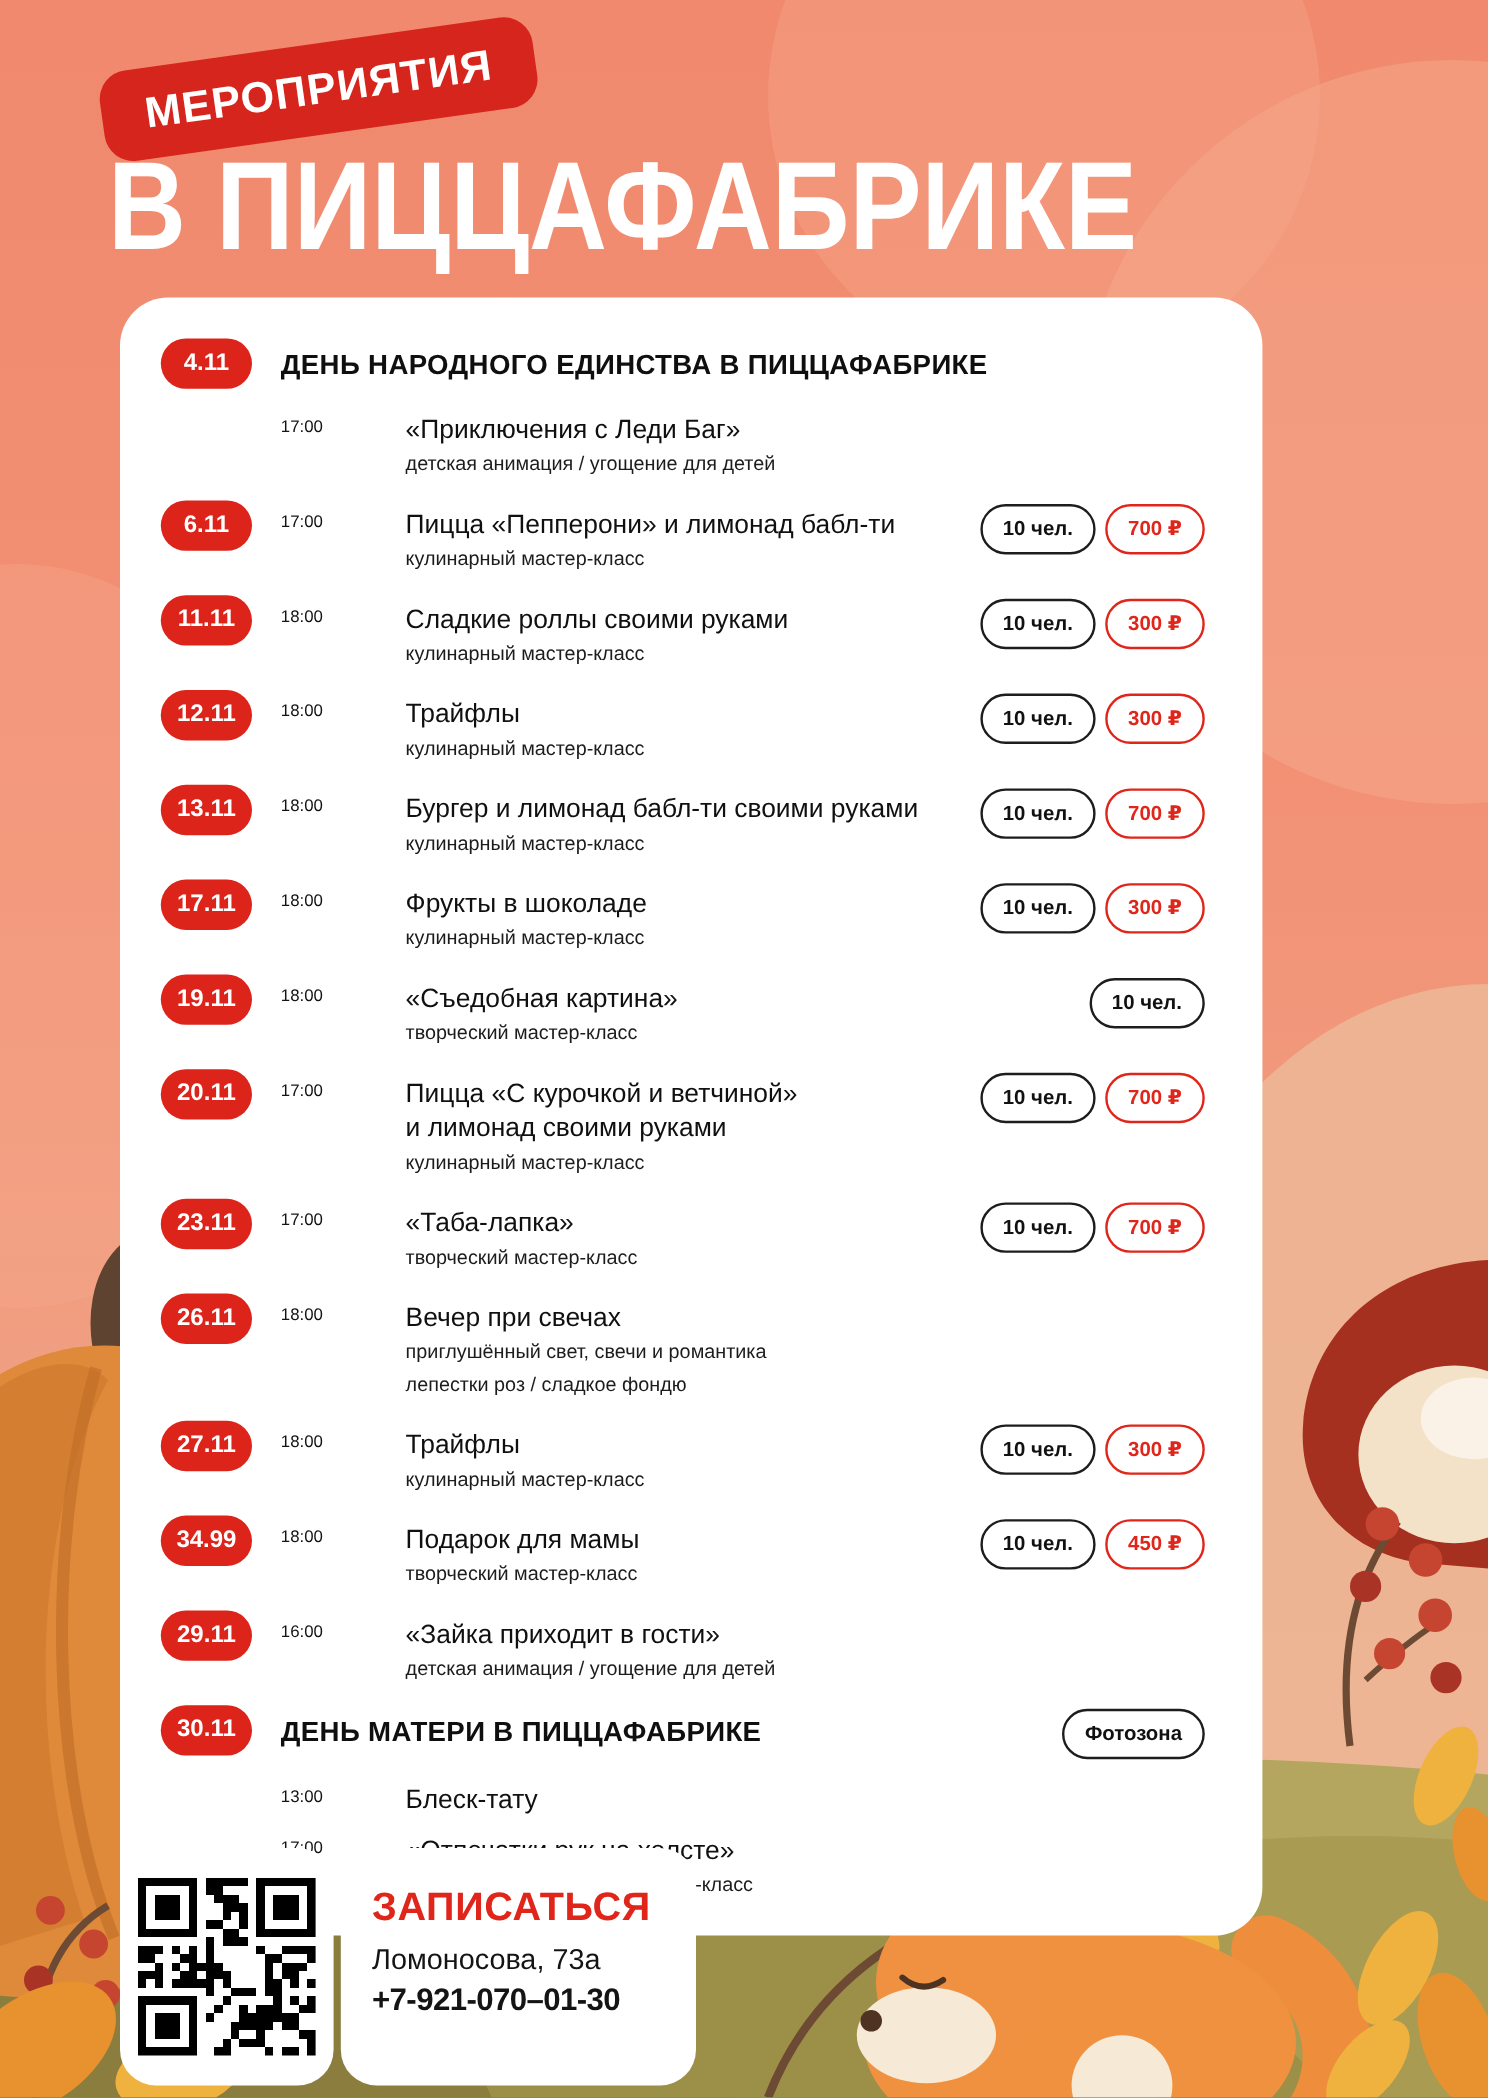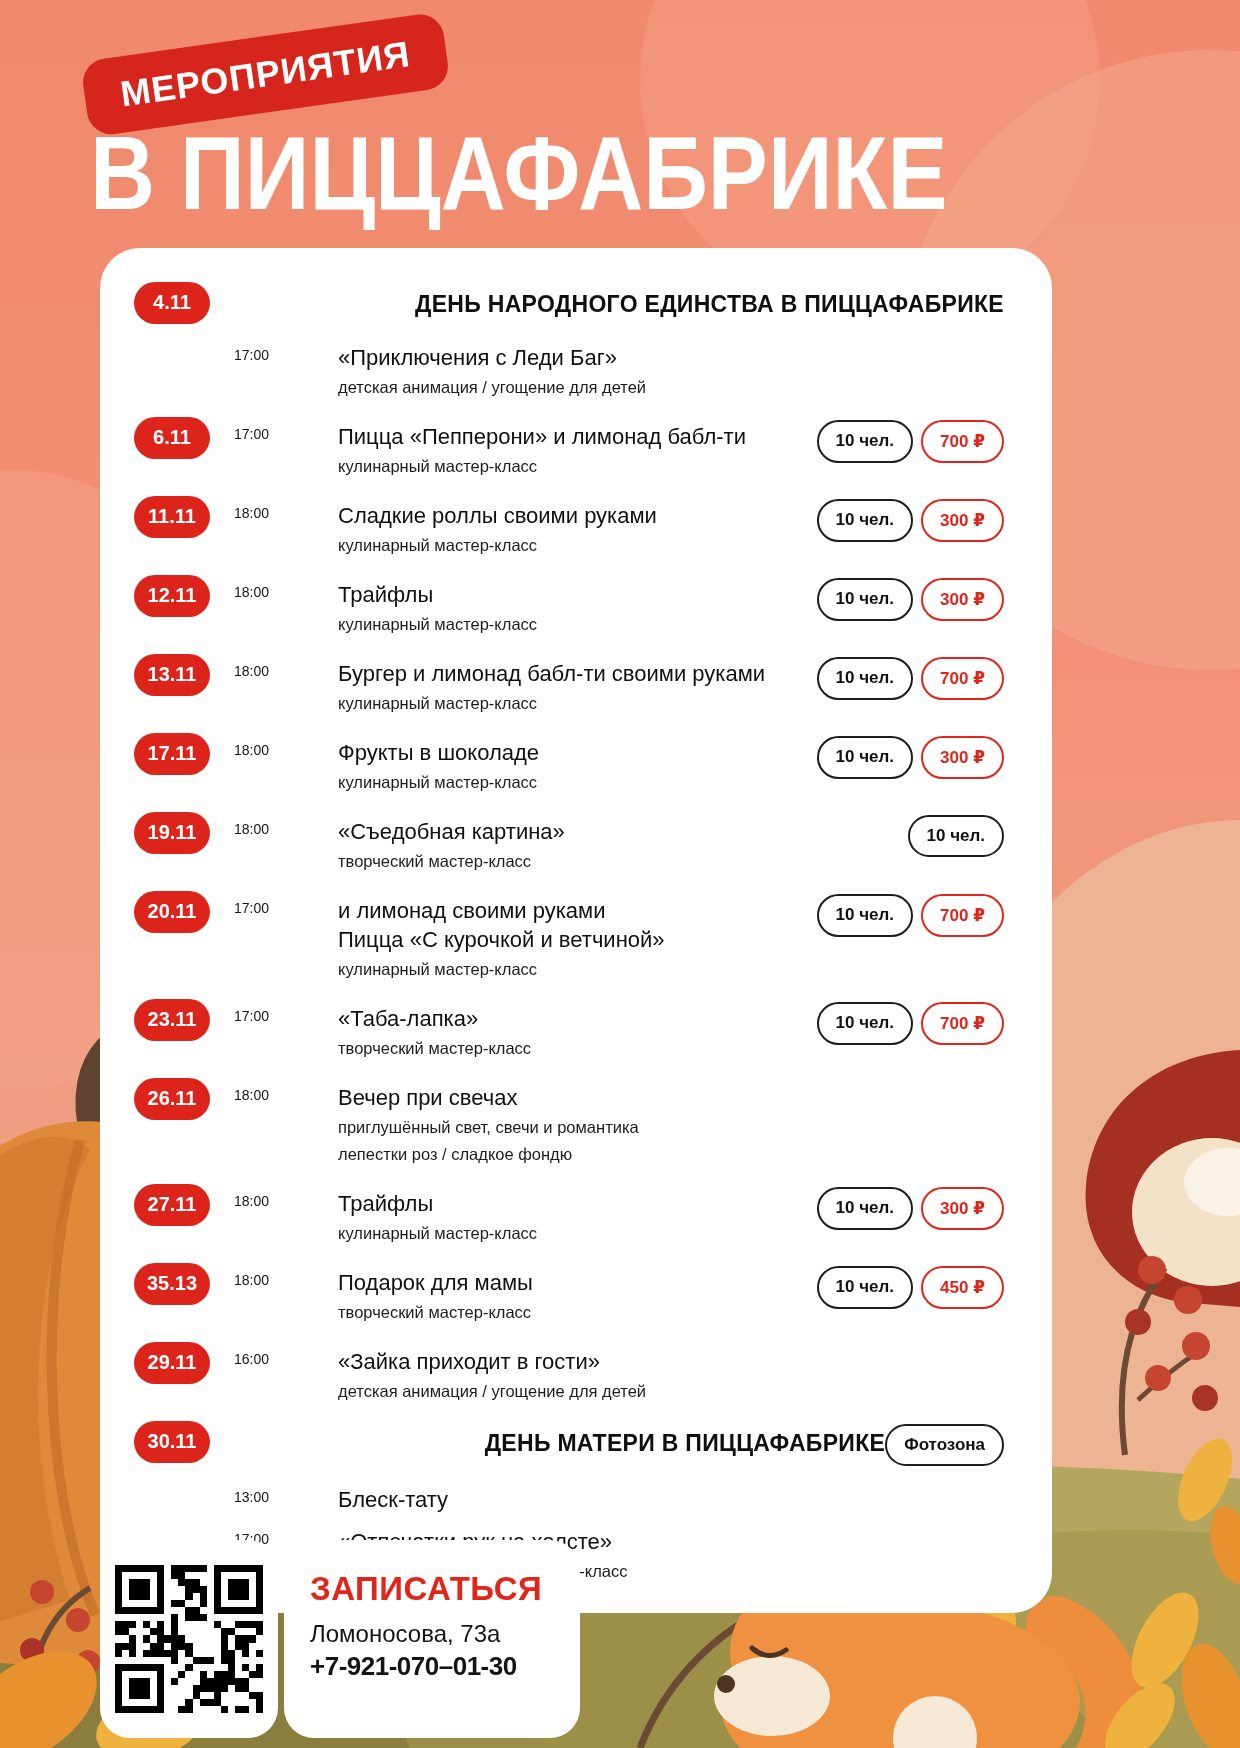--- a/index.html
+++ b/index.html
@@ -30,21 +30,21 @@
   .row.head-row{grid-template-columns:100px 1fr auto;margin-bottom:14px;}
   .row.tight{margin-bottom:8px;}
   .row:last-child{margin-bottom:0;}
   .date-badge{
     display:inline-block;min-width:50px;text-align:center;
     background:#dc241b;color:#fff;font-weight:700;font-size:20px;line-height:21px;
     padding:10px 13px 11px;border-radius:24px;
   }
   .c-time{font-size:14px;color:#141414;padding-top:9px;}
   .c-main{min-width:0;}
-  .heading{font-size:23px;font-weight:700;color:#0f0f0f;padding-top:9px;letter-spacing:.3px;text-align:right;}
+  .heading{font-size:23px;font-weight:700;color:#0f0f0f;padding-top:9px;letter-spacing:.3px;}
   .title{font-size:22px;font-weight:400;color:#101010;line-height:29px;padding-top:5px;}
   .title + .title{padding-top:0;}
   .desc{font-size:16.5px;color:#1c1c1c;line-height:24px;margin-top:3px;}
   .c-pills{display:flex;gap:8px;justify-self:end;padding-top:3px;justify-content:space-between;}
   .pill{
     border:2px solid #1d1d1d;border-radius:26px;background:#fff;
     font-size:17px;font-weight:700;color:#111;padding:9px 17px;white-space:nowrap;
   }
   .pill.red{border-color:#e0261a;color:#e0261a;}
   
@@ -226,22 +226,22 @@
           <div class="desc">творческий мастер-класс</div>
         </div>
         <div class="c-pills">
           <span class="pill dark">10 чел.</span>
         </div>
       </div>
       <div class="row">
         <div class="c-date"><span class="date-badge">20.11</span></div>
         <div class="c-time">17:00</div>
         <div class="c-main">
+          <div class="title">Пицца «С курочкой и ветчиной»</div>
           <div class="title">и лимонад своими руками</div>
-          <div class="title">Пицца «С курочкой и ветчиной»</div>
           <div class="desc">кулинарный мастер-класс</div>
         </div>
         <div class="c-pills">
           <span class="pill dark">10 чел.</span>
           <span class="pill red">700 ₽</span>
         </div>
       </div>
       <div class="row">
         <div class="c-date"><span class="date-badge">23.11</span></div>
         <div class="c-time">17:00</div>
@@ -270,21 +270,21 @@
         <div class="c-main">
           <div class="title">Трайфлы</div>
           <div class="desc">кулинарный мастер-класс</div>
         </div>
         <div class="c-pills">
           <span class="pill dark">10 чел.</span>
           <span class="pill red">300 ₽</span>
         </div>
       </div>
       <div class="row">
-        <div class="c-date"><span class="date-badge">35.13</span></div>
+        <div class="c-date"><span class="date-badge">34.99</span></div>
         <div class="c-time">18:00</div>
         <div class="c-main">
           <div class="title">Подарок для мамы</div>
           <div class="desc">творческий мастер-класс</div>
         </div>
         <div class="c-pills">
           <span class="pill dark">10 чел.</span>
           <span class="pill red">450 ₽</span>
         </div>
       </div>

